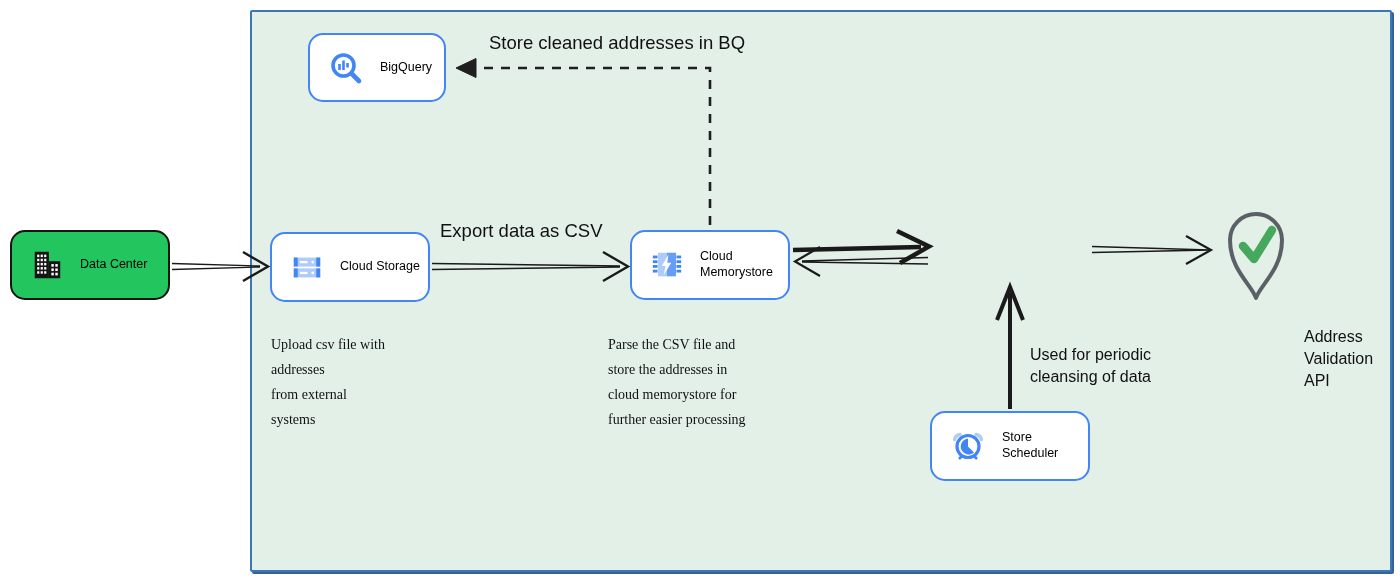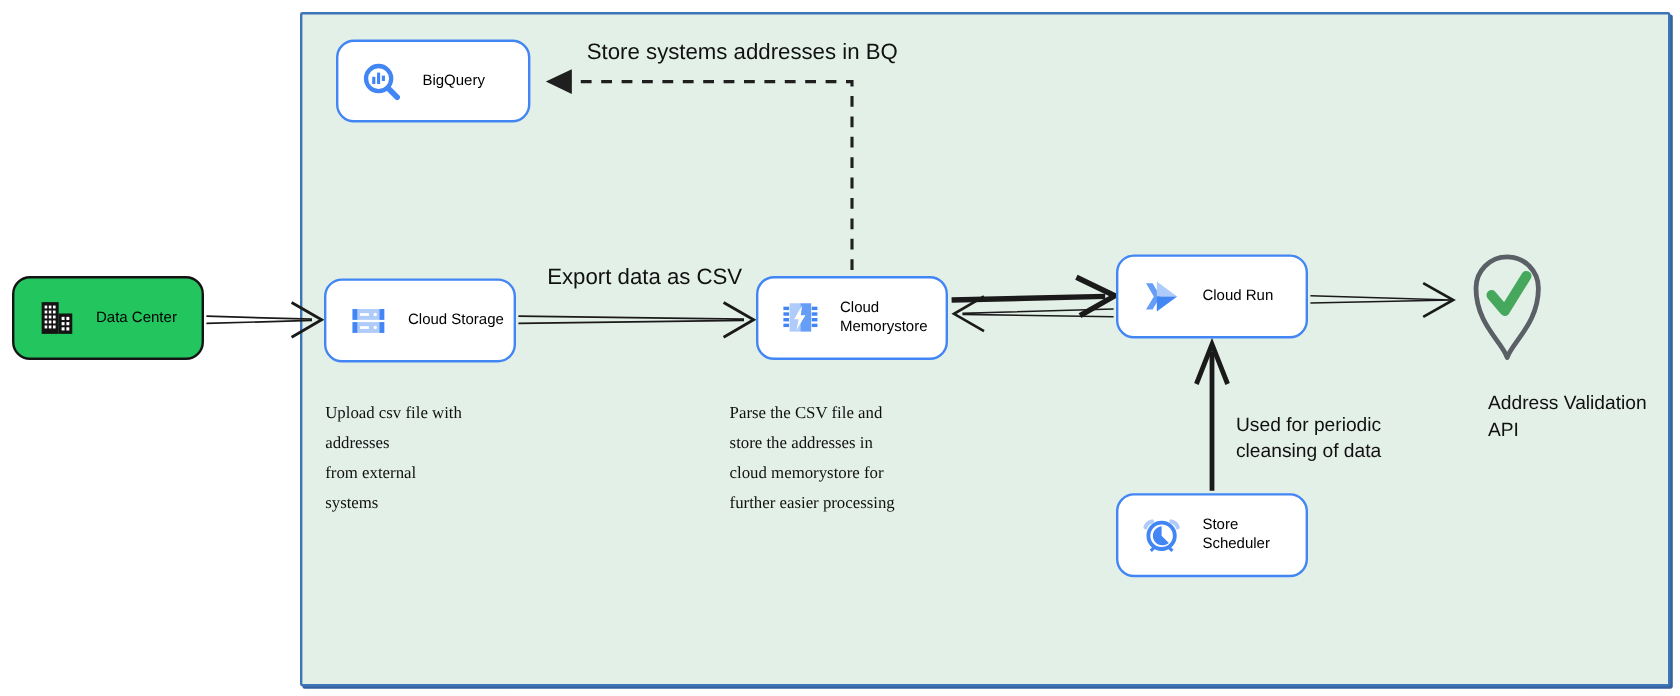--- a/index.html
+++ b/index.html
@@ -101,21 +101,21 @@
           <rect x="22.6" y="21.6" width="2.6" height="2.8"></rect>
             <rect x="26.8" y="21.6" width="2.6" height="2.8"></rect>
           <rect x="22.6" y="26.2" width="2.6" height="2.8"></rect>
             <rect x="26.8" y="26.2" width="2.6" height="2.8"></rect>
         </g>
       </svg>
     </span>
     <span class="node-label">Data Center</span>
   </div>
 
-  <div class="node" style="left:280px;top:33px;width:162px;height:69px;">
+  <div class="node" style="left:308px;top:33px;width:138px;height:69px;">
     <span class="node-icon">
       <svg width="36" height="36" viewBox="0 0 36 36">
         <circle cx="15.5" cy="15.5" r="10.5" fill="#ffffff" stroke="#4285f4" stroke-width="3.6"></circle>
         <line x1="23.5" y1="23.5" x2="31" y2="31" stroke="#4285f4" stroke-width="4.6" stroke-linecap="round"></line>
         <g fill="#4285f4">
           <rect x="10.2" y="14" width="2.6" height="6"></rect>
           <rect x="14.2" y="10.5" width="2.6" height="9.5"></rect>
           <rect x="18.2" y="13" width="2.6" height="4.5"></rect>
         </g>
       </svg>
@@ -160,58 +160,48 @@
           <rect x="4" y="19.5" width="4.2" height="9.5" fill="#4285f4"></rect>
           <rect x="27.8" y="19.5" width="4.2" height="9.5" fill="#4285f4"></rect>
           <rect x="10.5" y="23.1" width="8" height="2.4" fill="#ffffff"></rect>
           <circle cx="24" cy="24.3" r="1.5" fill="#ffffff"></circle>
         </g>
       </svg>
     </span>
     <span class="node-label">Cloud Storage</span>
   </div>
 
-  <div class="node" style="left:930px;top:212px;">
-    <span class="node-icon">
-      <svg width="36" height="36" viewBox="0 0 36 36">
-        <polygon points="5,7 10.5,7 17,18 10.5,29 5,29 11.5,18" fill="#669df6"></polygon>
-        <polygon points="14,5.5 31,18 14,18" fill="#aecbfa"></polygon>
-        <polygon points="14,30.5 31,18 14,18" fill="#4285f4"></polygon>
-      </svg>
-    </span>
-    <span class="node-label">Cloud Run</span>
-  </div>
 
   <div class="node" style="left:930px;top:411px;">
     <span class="node-icon">
       <svg width="36" height="36" viewBox="0 0 36 36">
         <line x1="9" y1="31" x2="12.5" y2="27.5" stroke="#4285f4" stroke-width="2.6"></line>
         <line x1="27" y1="31" x2="23.5" y2="27.5" stroke="#4285f4" stroke-width="2.6"></line>
         <path d="M10,6.5 A7,7 0 0 0 4.5,11.5" stroke="#aecbfa" stroke-width="3.4" fill="none" stroke-linecap="round"></path>
         <path d="M26,6.5 A7,7 0 0 1 31.5,11.5" stroke="#aecbfa" stroke-width="3.4" fill="none" stroke-linecap="round"></path>
         <circle cx="18" cy="18.5" r="11" fill="#ffffff" stroke="#4285f4" stroke-width="3.2"></circle>
         <path d="M18,18.5 L18,10.5 A8,8 0 1 0 24,24.5 Z" fill="#4285f4"></path>
       </svg>
     </span>
     <span class="node-label">Store Scheduler</span>
   </div>
 
   <svg class="pin" viewBox="0 0 68 98">
     <path d="M34,92 C30,79 8,64 8,34 a26,26 0 1 1 52,0 C60,64 38,79 34,92 Z" fill="none" stroke="#5b6066" stroke-width="4" stroke-linejoin="round"></path>
     <path d="M21,40 L32,53 L50,24" fill="none" stroke="#45a85c" stroke-width="8.5" stroke-linecap="round" stroke-linejoin="round"></path>
   </svg>
 
-  <div class="txt lbl-big" style="left:489px;top:32px;">Store systems addresses in BQ</div>
-  <div class="txt lbl-big" style="left:456px;top:220px;">Export data as CSV</div>
+  <div class="txt lbl-big" style="left:489px;top:32px;">Store cleaned addresses in BQ</div>
+  <div class="txt lbl-big" style="left:440px;top:220px;">Export data as CSV</div>
   <div class="txt lbl-med" style="left:1030px;top:344px;">Used for periodic
 cleansing of data</div>
   <div class="txt lbl-anno" style="left:271px;top:332px;">Upload csv file with
 addresses
 from external
 systems</div>
   <div class="txt lbl-anno" style="left:608px;top:332px;">Parse the CSV file and
 store the addresses in
 cloud  memorystore for
 further easier processing</div>
-  <div class="txt lbl-med" style="left:1240px;top:326px;">Address Validation
+  <div class="txt lbl-med" style="left:1304px;top:326px;">Address Validation
 API</div>
 
 </div>
 
 </body></html>

